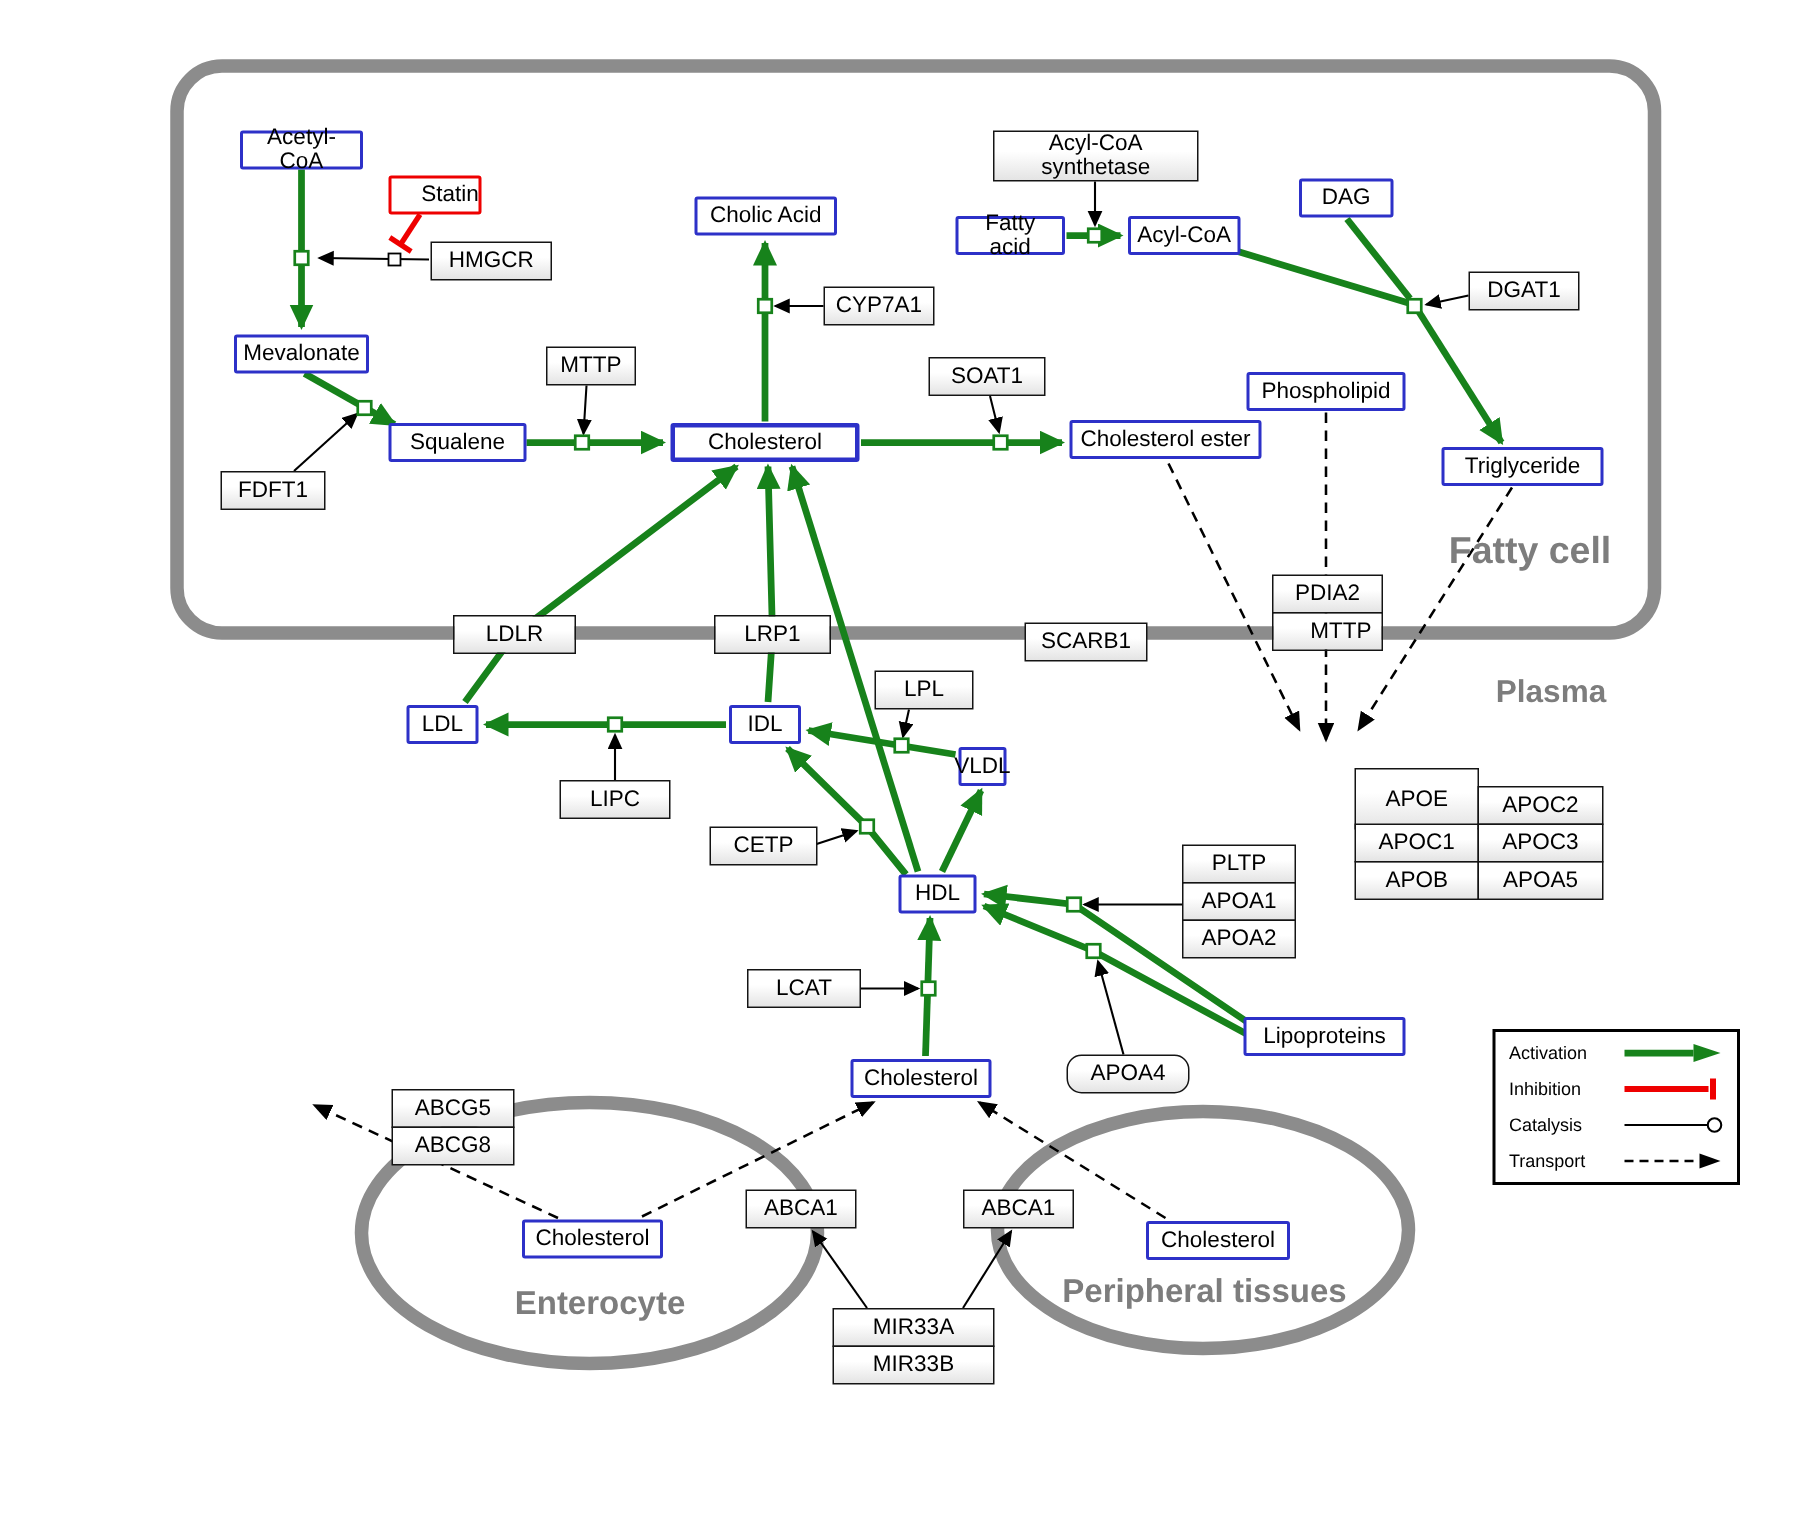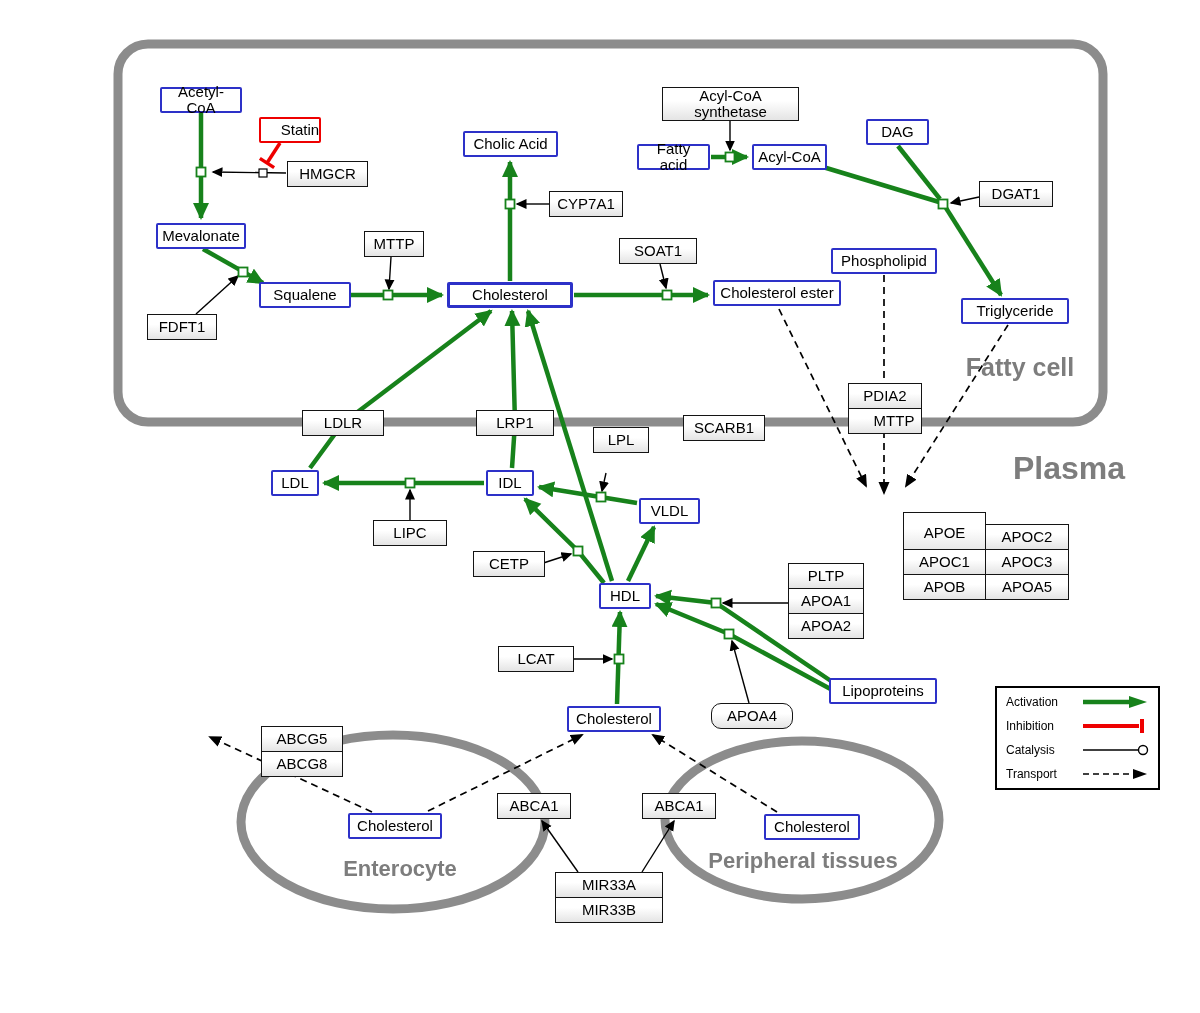--- a/index.html
+++ b/index.html
@@ -7,21 +7,21 @@
   #stage{position:relative;width:1200px;height:1013px;background:#fff;font-family:"Liberation Sans",sans-serif;overflow:hidden}
   #edge-layer{position:absolute;left:0;top:0}
   .node{position:absolute;display:flex;align-items:center;justify-content:center;text-align:center;
         background:#fff;font-size:15px;line-height:1.06;color:#000;padding:1px 2px}
   .metabolite{border:2.5px solid #2d31c8;border-radius:2px}
   .metabolite.emph{border-width:3.5px}
   .enzyme{border:1.4px solid #141414;background:linear-gradient(180deg,#ffffff 40%,#e4e4e4 100%)}
   .inhibitor{border:2.6px solid #ee0000;border-radius:2px}
   .comp-label{position:absolute;font-weight:bold;color:#7d7d7d;text-align:center}
   #liver-label{left:920px;top:353px;width:200px;font-size:25px}
-  #plasma-label{left:969px;top:450px;width:200px;font-size:32px}
+  #plasma-label{left:934px;top:450px;width:200px;font-size:21px}
   #enterocyte-label{left:300px;top:856px;width:200px;font-size:22px}
   #peripheral-label{left:683px;top:848px;width:240px;font-size:22px}
   .legend{position:absolute;left:995px;top:686px;width:165px;height:104px;border:2.5px solid #000;
           background:#fff;padding:6px 9px;display:flex;flex-direction:column;justify-content:space-between}
   .legend-row{display:flex;align-items:center;justify-content:space-between}
   .legend-label{font-size:12px;color:#000}
   .legend-glyph{display:inline-flex}
 </style>
 </head>
 <body>
@@ -177,21 +177,21 @@
     </div>
     <div class="node metabolite" style="left: 961px; top: 298px; width: 108px; height: 26px;">
       <span>Triglyceride</span>
     </div>
     <div class="node metabolite" style="left: 271px; top: 470px; width: 48px; height: 26px;">
       <span>LDL</span>
     </div>
     <div class="node metabolite" style="left: 486px; top: 470px; width: 48px; height: 26px;">
       <span>IDL</span>
     </div>
-    <div class="node metabolite" style="left: 639px; top: 498px; width: 61px; height: 26px;">
+    <div class="node metabolite" style="left: 639px; top: 498px; width: 32px; height: 26px;">
       <span>VLDL</span>
     </div>
     <div class="node metabolite" style="left: 599px; top: 583px; width: 52px; height: 26px;">
       <span>HDL</span>
     </div>
     <div class="node metabolite" style="left: 829px; top: 678px; width: 108px; height: 26px;">
       <span>Lipoproteins</span>
     </div>
     <div class="node metabolite" style="left: 567px; top: 706px; width: 94px; height: 26px;">
       <span>Cholesterol</span>
@@ -237,21 +237,21 @@
     </div>
     <div class="node enzyme" style="left: 848px; top: 383px; width: 74px; height: 26px;">
       <span>PDIA2</span>
     </div>
     <div class="node enzyme" style="left: 848px; top: 408px; width: 74px; height: 26px; padding-left: 20px;">
       <span>MTTP</span>
     </div>
     <div class="node enzyme" style="left: 373px; top: 520px; width: 74px; height: 26px;">
       <span>LIPC</span>
     </div>
-    <div class="node enzyme" style="left: 583px; top: 427px; width: 56px; height: 26px; margin-left: 10px;">
+    <div class="node enzyme" style="left: 583px; top: 447px; width: 66px; height: 26px;">
       <span>LPL</span>
     </div>
     <div class="node enzyme" style="left: 473px; top: 551px; width: 72px; height: 26px;">
       <span>CETP</span>
     </div>
     <div class="node enzyme" style="left: 498px; top: 646px; width: 76px; height: 26px;">
       <span>LCAT</span>
     </div>
     <div class="node enzyme" style="left: 788px; top: 563px; width: 76px; height: 26px;">
       <span>PLTP</span>

